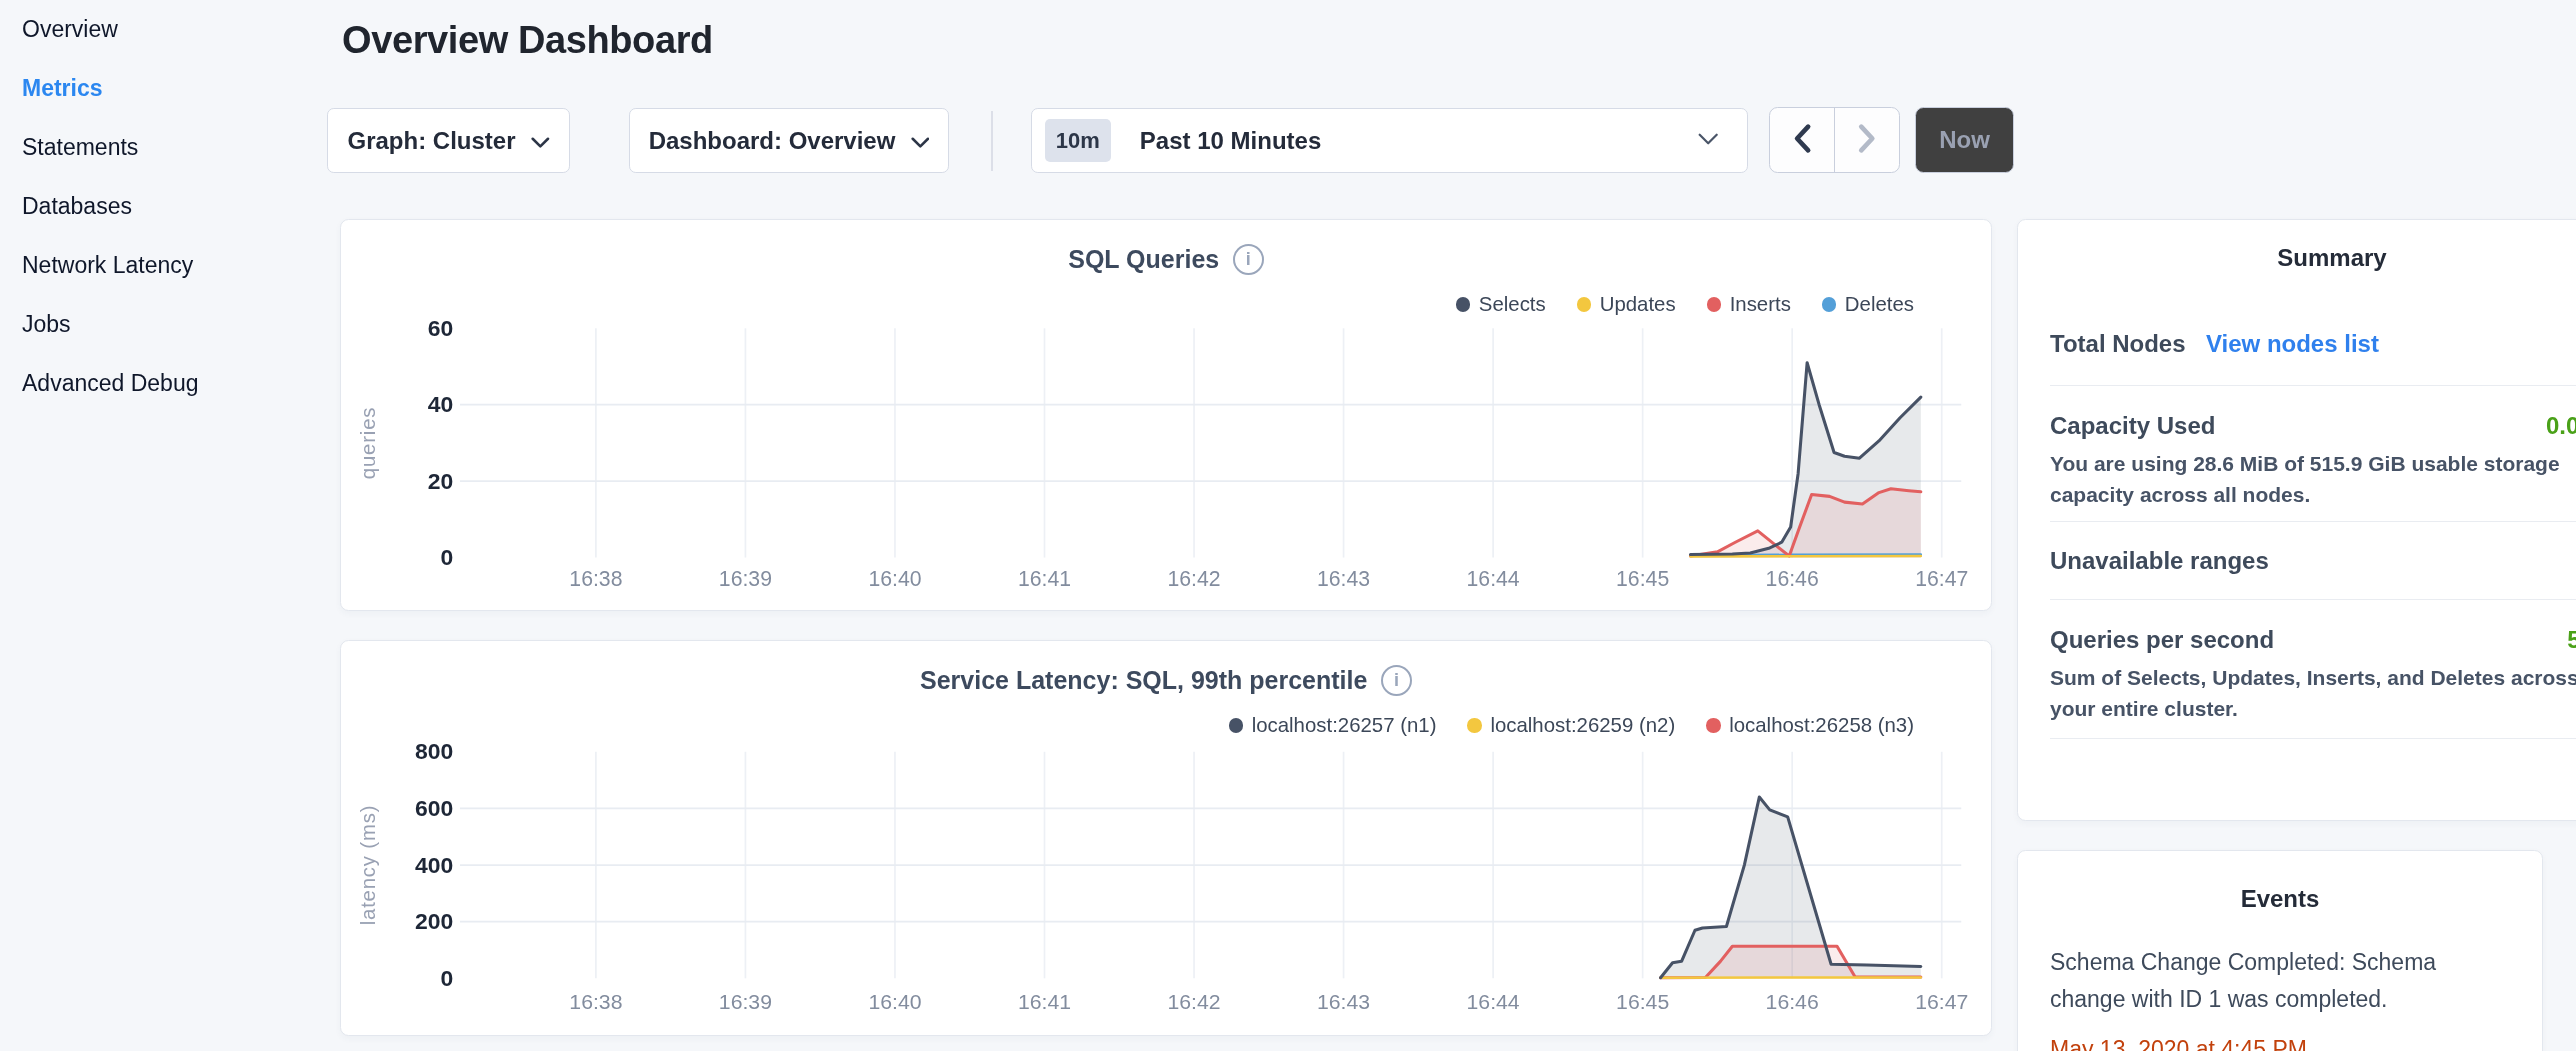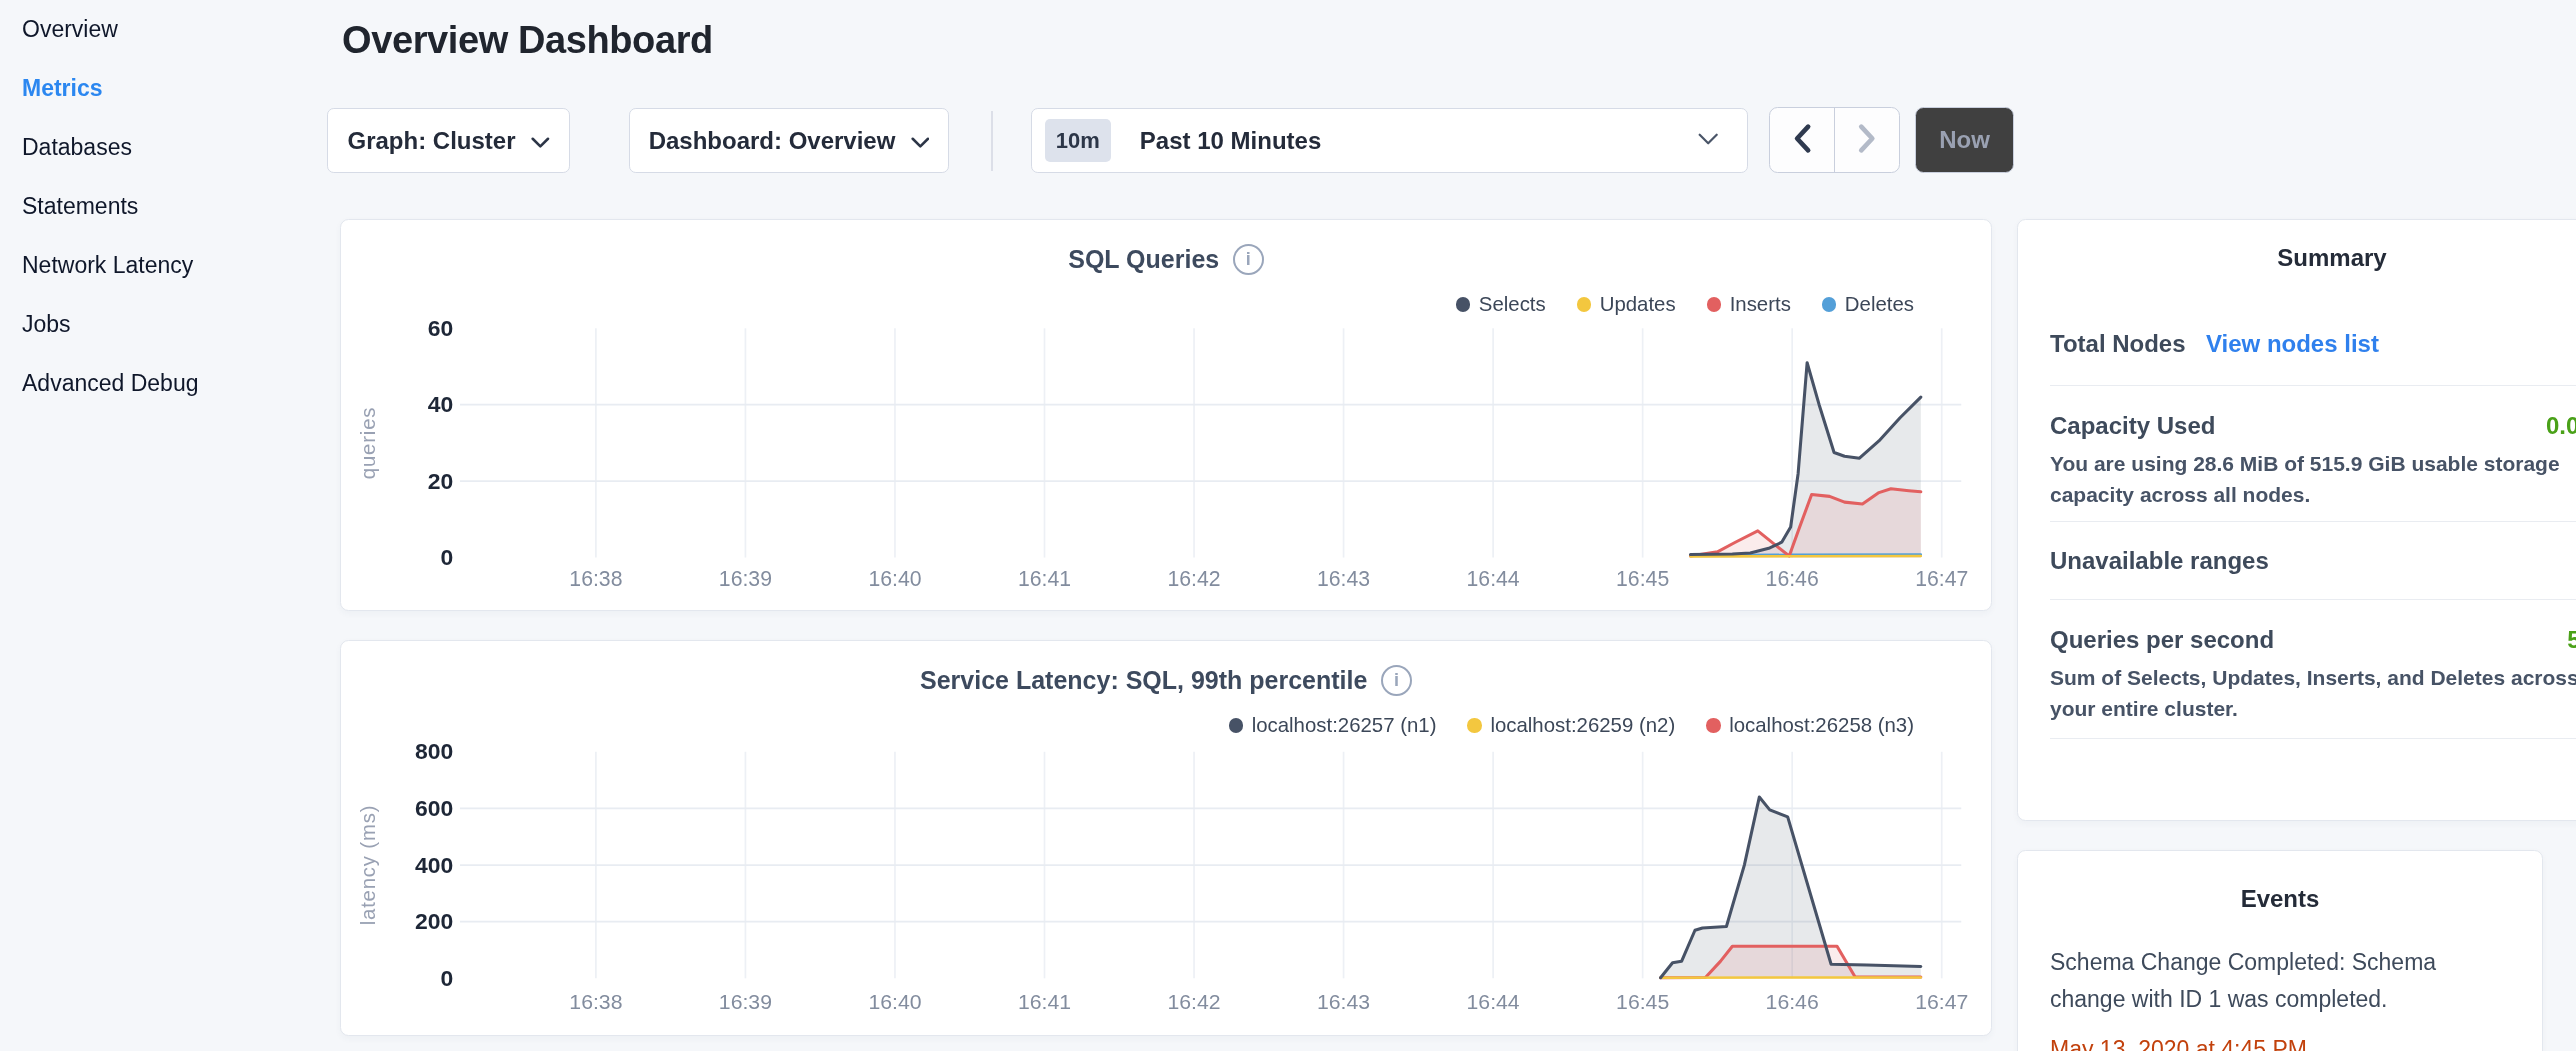--- a/index.html
+++ b/index.html
@@ -99,22 +99,22 @@
   svg text { font-family: "Liberation Sans", "DejaVu Sans", sans-serif; }
 </style>
 </head>
 <body>
 
 <div class="app">
 
   <nav class="sidebar">
     <div class="side-item">Overview</div>
     <div class="side-item active">Metrics</div>
+    <div class="side-item">Statements</div>
     <div class="side-item">Databases</div>
-    <div class="side-item">Statements</div>
     <div class="side-item">Network Latency</div>
     <div class="side-item">Jobs</div>
     <div class="side-item">Advanced Debug</div>
   </nav>
 
   <h1 class="page-title">Overview Dashboard</h1>
 
   <div class="ctl ctl-graph">
     <span>Graph: Cluster</span>
     <span>

